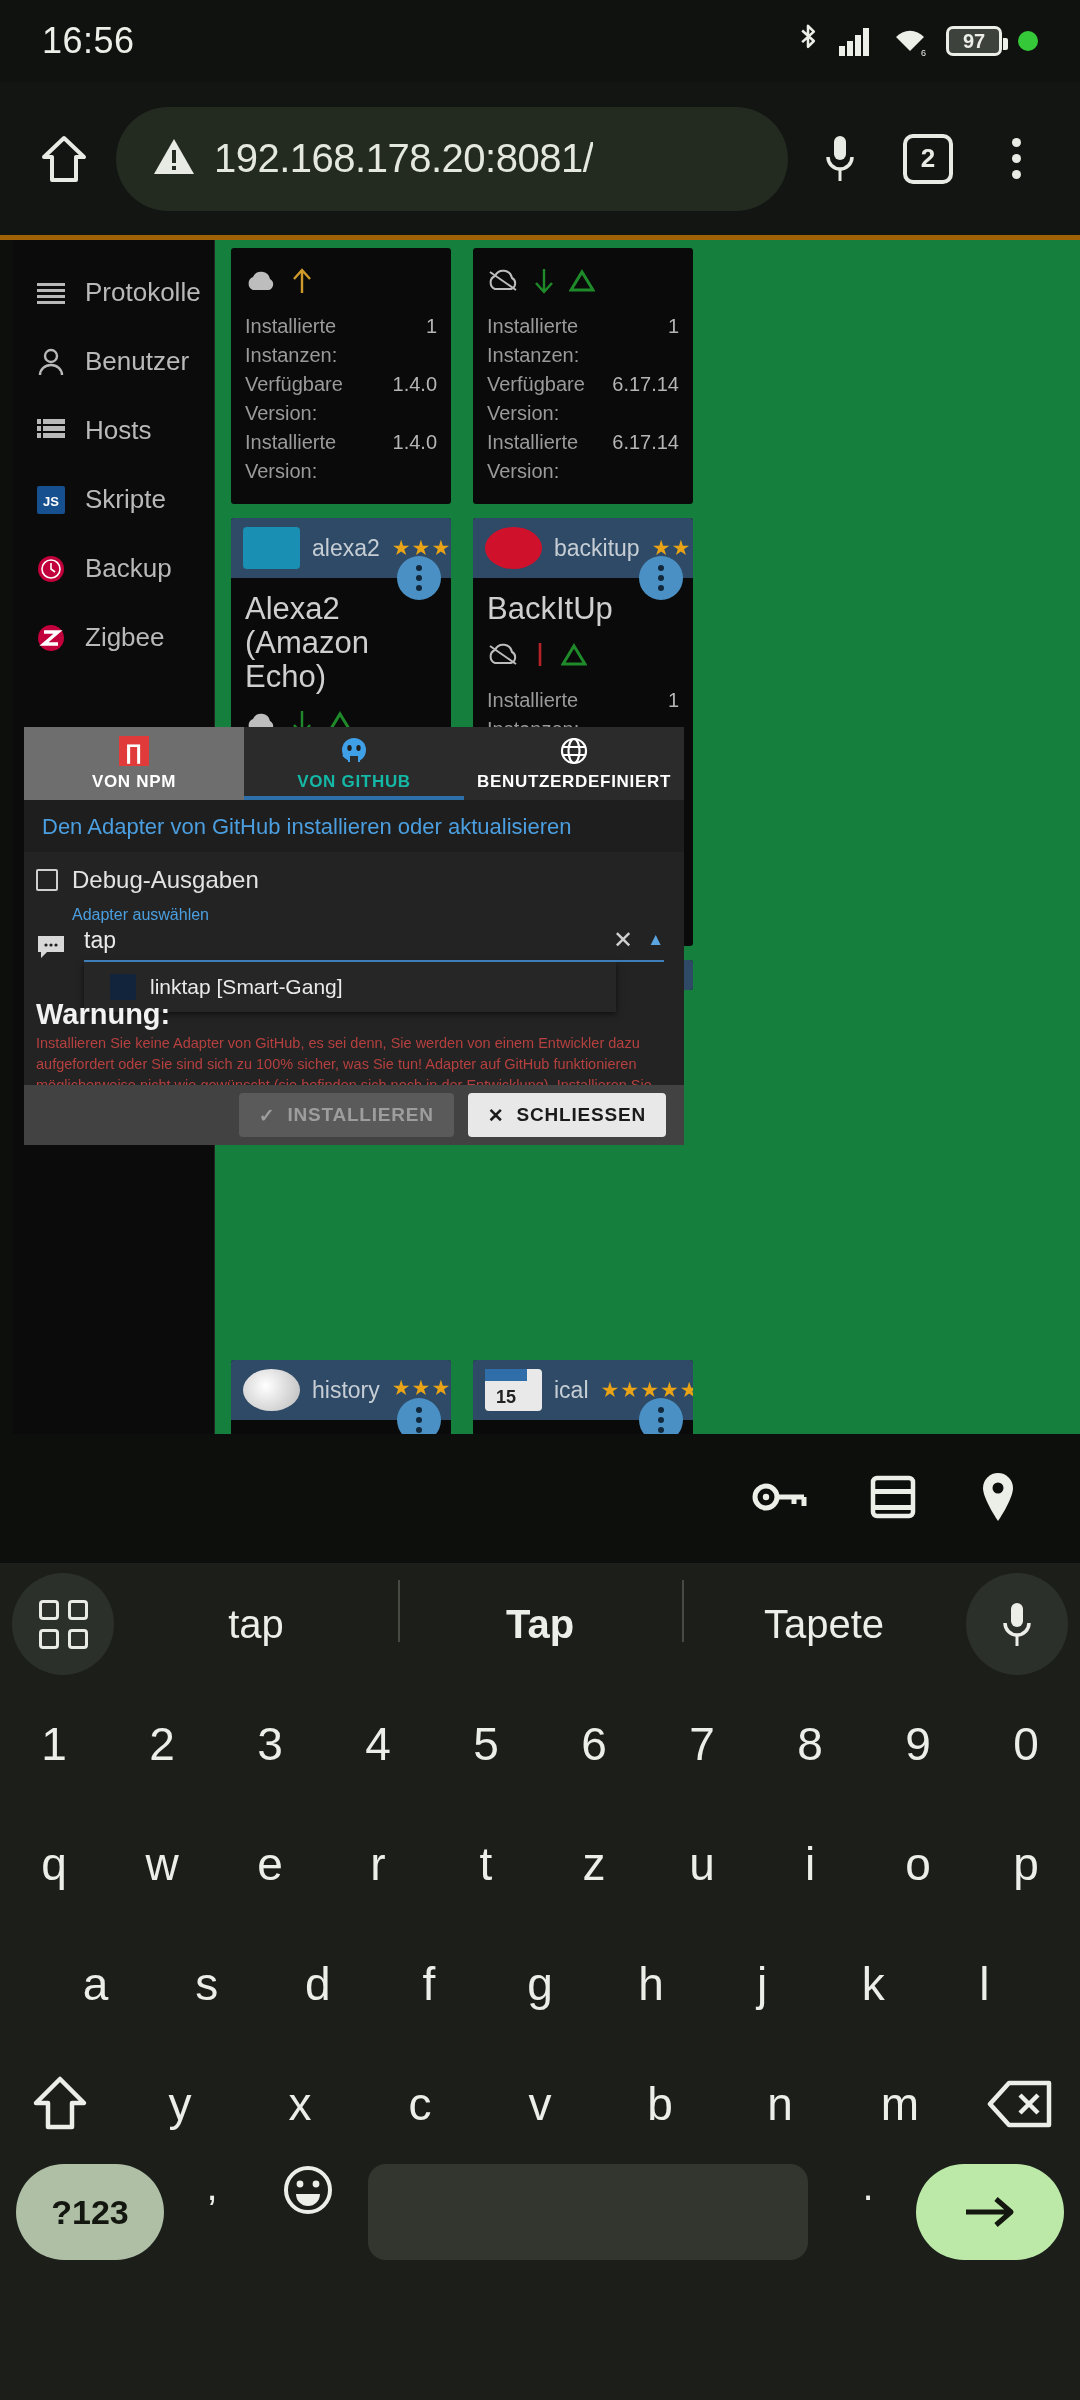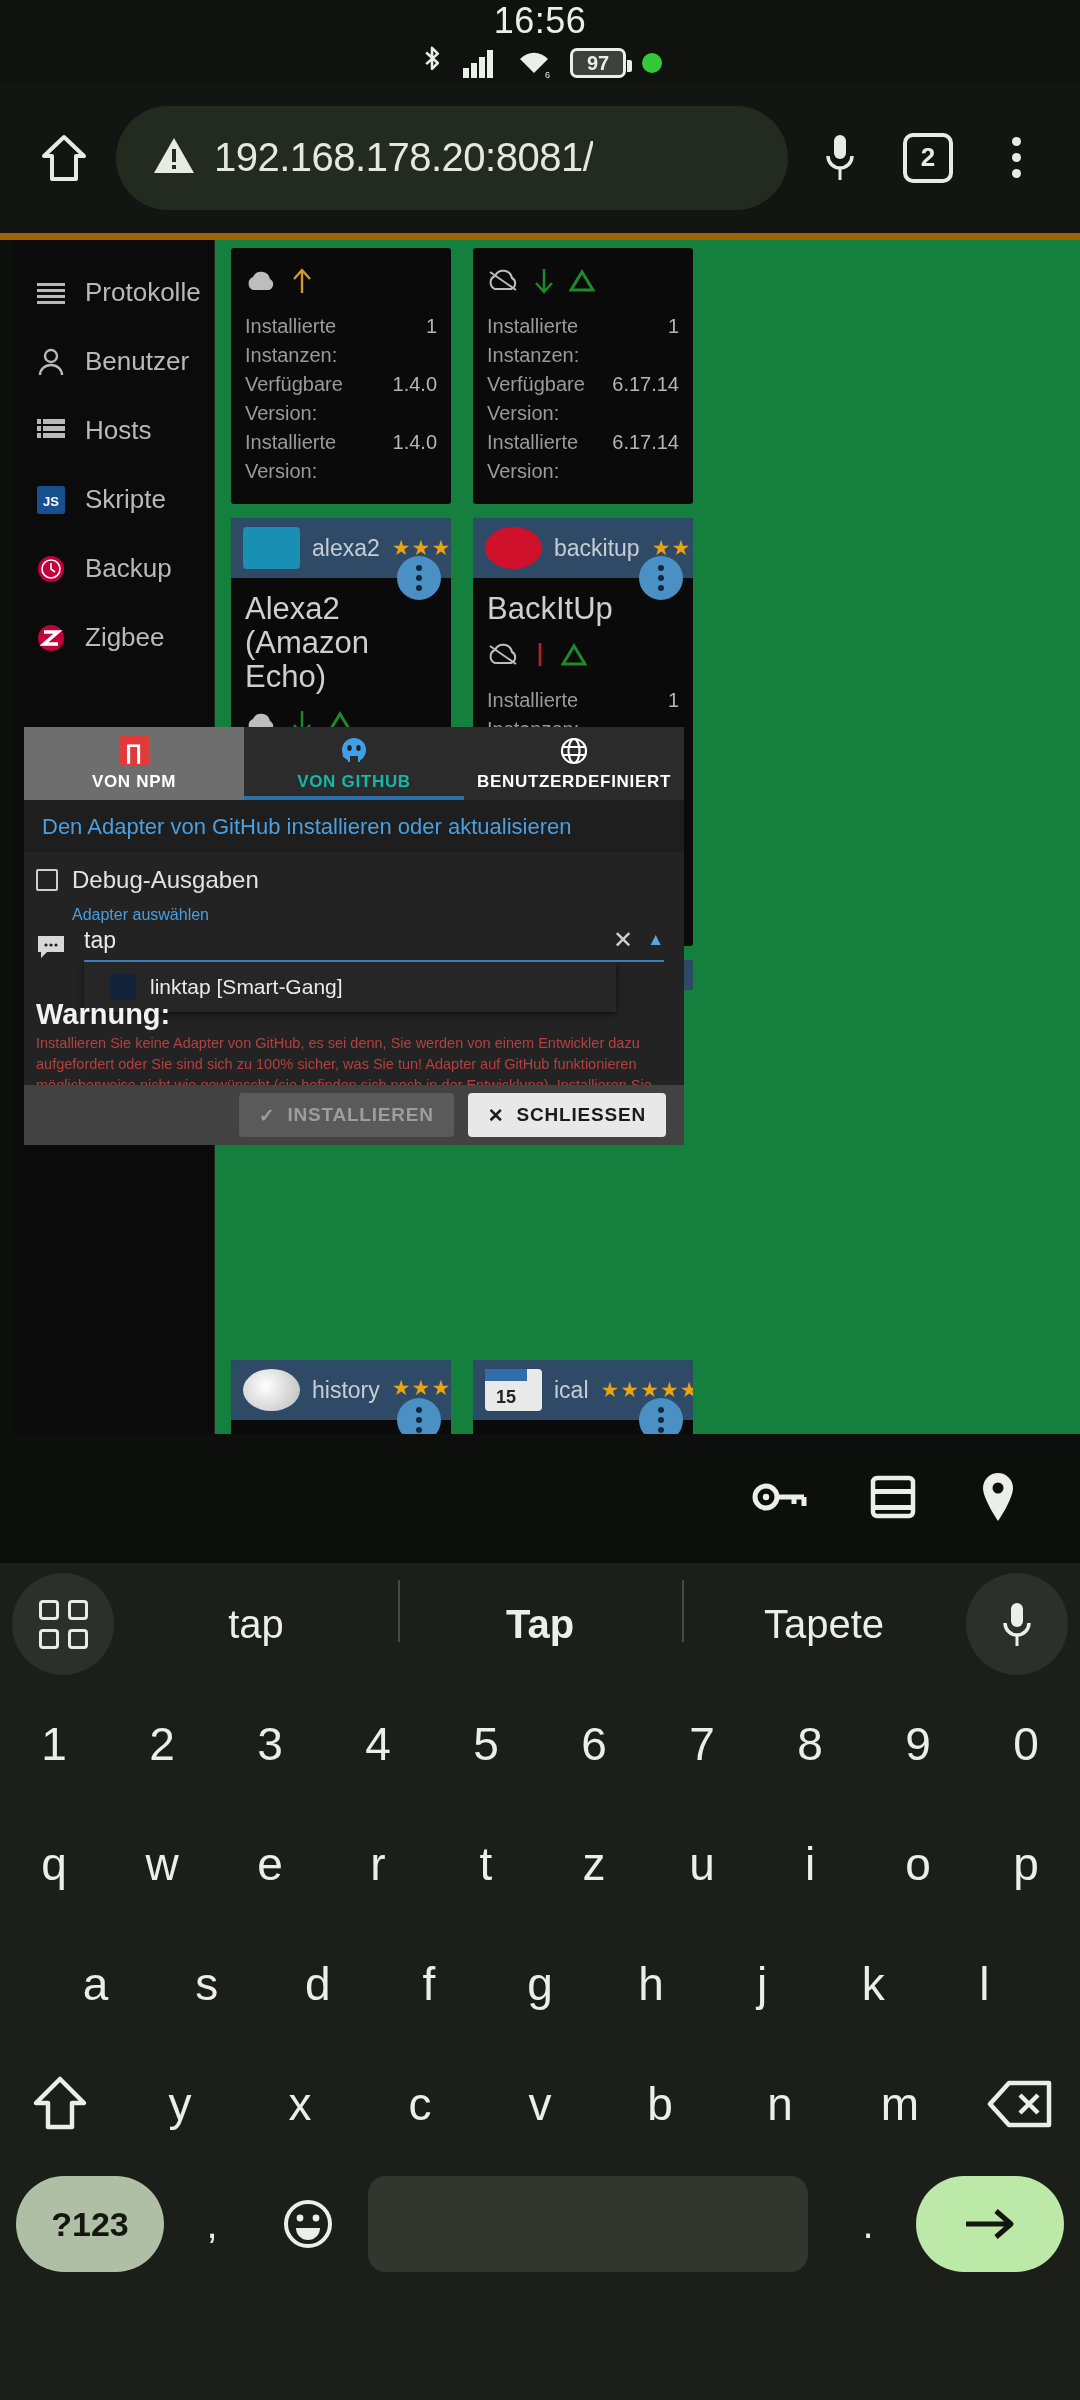--- a/index.html
+++ b/index.html
@@ -10,21 +10,20 @@
     overflow: hidden;
   }
   #root { position: relative; width: 1080px; height: 2400px; background: #0d0f0c; }
 
   
   .statusbar {
     position: absolute; top: 0; left: 0; width: 1080px; height: 82px;
     background: #101210;
     display: flex; align-items: center; justify-content: space-between;
     padding: 0 42px;
-    flex-direction: column;
   }
   .status-clock { color: #eceee8; font-size: 36px; letter-spacing: .5px; }
   .status-icons { display: flex; align-items: center; gap: 16px; }
   .sicon { color: #eceee8; display: flex; align-items: center; }
   .batt {
     border: 3px solid #eceee8; border-radius: 7px; width: 56px; height: 30px;
     display: flex; align-items: center; justify-content: center;
     font-size: 20px; font-weight: bold; color: #eceee8; position: relative;
     background: #3e423c;
   }
@@ -32,21 +31,21 @@
     content: ""; position: absolute; right: -9px; top: 9px;
     width: 5px; height: 12px; background: #eceee8; border-radius: 0 2px 2px 0;
   }
   .greendot { width: 20px; height: 20px; border-radius: 50%; background: #35c93a; }
 
   
   .chrome {
     position: absolute; top: 82px; left: 0; width: 1080px; height: 158px;
     background: #121512;
     display: flex; align-items: center; padding: 0 28px; gap: 16px;
-    border-bottom: 7px solid #a16207;
+    border-bottom: 5px solid #a16207;
   }
   .chrome-btn { width: 72px; height: 72px; display: flex; align-items: center; justify-content: center; color: #e8eae4; }
   .urlbar {
     flex: 1; height: 104px; background: #232a20; border-radius: 52px;
     display: flex; align-items: center; gap: 18px; padding: 0 36px;
     min-width: 0;
   }
   .url-text {
     color: #e4e8df; font-size: 40px; white-space: nowrap; overflow: hidden;
     letter-spacing: -.5px;
@@ -191,21 +190,21 @@
   .mic-chip {
     width: 102px; height: 102px; border-radius: 50%; background: #2c302a;
     margin-right: 12px; display: flex; align-items: center; justify-content: center;
   }
 
   .krow { display: flex; align-items: center; justify-content: center; height: 120px; }
   .key {
     flex: 1; display: flex; align-items: center; justify-content: center;
     color: #eceee8; font-size: 46px; height: 120px;
   }
-  .kspace { display: flex; align-items: center; height: 120px; padding: 0 16px; gap: 0; }
+  .kspace { display: flex; align-items: flex-start; height: 120px; padding: 0 16px; gap: 0; }
   .k-fn {
     width: 148px; height: 96px; border-radius: 48px; background: #aebfa5;
     display: flex; align-items: center; justify-content: center;
     color: #14170f; font-size: 34px; font-weight: bold;
   }
   .k-enter {
     width: 148px; height: 96px; border-radius: 48px; background: #bce8a8;
     display: flex; align-items: center; justify-content: center; color: #14170f;
   }
   .k-punct { width: 96px; text-align: center; color: #eceee8; font-size: 40px; }

